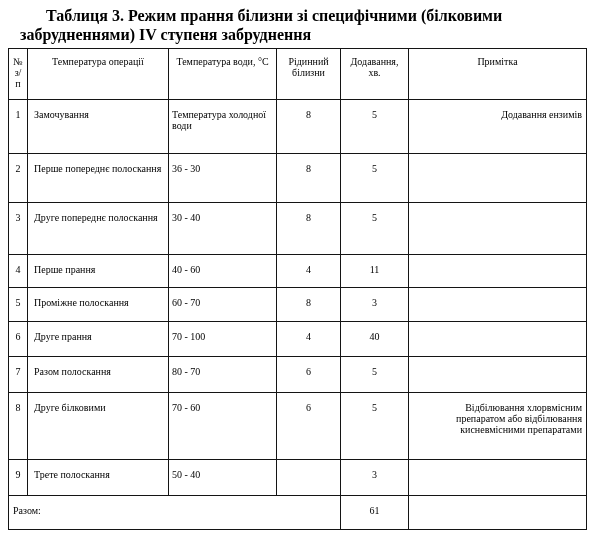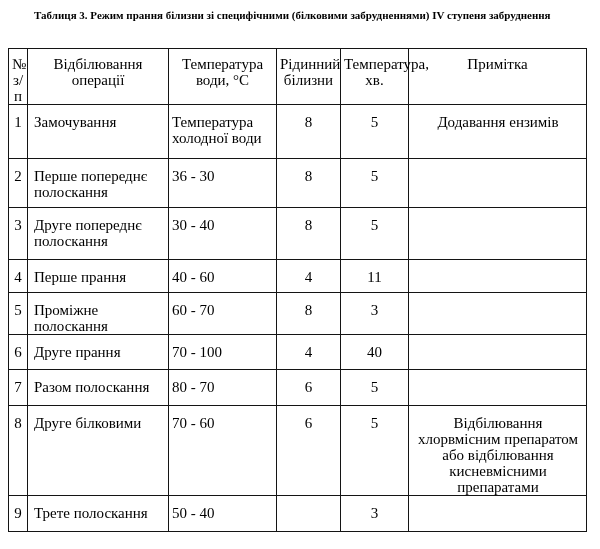--- a/index.html
+++ b/index.html
@@ -15,41 +15,41 @@
     overflow: hidden;
   }
   .page {
     position: relative;
     width: 600px;
     height: 549px;
     box-sizing: border-box;
   }
   .doc-title {
     position: absolute;
-    left: 8px;
+    left: 20px;
     top: 6px;
     width: 580px;
-    font-size: 11px;
+    font-size: 16px;
     font-weight: bold;
     line-height: 19px;
     text-indent: 26px;
     text-align: left;
   }
   .tbl-wrap {
     position: absolute;
     left: 8px;
     top: 48px;
     width: 578px;
   }
   table.wash-table {
     border-collapse: collapse;
     width: 578px;
     table-layout: fixed;
-    font-size: 15px;
-    line-height: 16px;
+    font-size: 10px;
+    line-height: 11px;
   }
   table.wash-table td,
   table.wash-table th {
     border: 1px solid #141414;
     padding: 0;
     font-weight: normal;
     vertical-align: top;
     background: #ffffff;
   }
   
@@ -72,21 +72,21 @@
   td.num      { text-align: center; }
   td.num .cell      { padding: 9px 2px 0 2px; }
   td.op       { text-align: left; }
   td.op .cell       { padding: 9px 0 0 6px; }
   td.temp     { text-align: left; }
   td.temp .cell     { padding: 9px 3px 0 3px; }
   td.mod      { text-align: center; }
   td.mod .cell      { padding: 9px 2px 0 2px; }
   td.dur      { text-align: center; }
   td.dur .cell      { padding: 9px 2px 0 2px; }
-  td.note     { text-align: center; }
+  td.note     { text-align: right; }
   td.note .cell     { padding: 9px 4px 0 5px; }
 
   tr.r1 td { height: 53px; }
   tr.r2 td { height: 48px; }
   tr.r3 td { height: 51px; }
   tr.r4 td { height: 32px; }
   tr.r5 td { height: 33px; }
   tr.r6 td { height: 34px; }
   tr.r7 td { height: 35px; }
   tr.r8 td { height: 66px; }
@@ -114,30 +114,30 @@
         <col class="c-mod">
         <col class="c-dur">
         <col class="c-note">
       </colgroup>
       <thead>
         <tr>
           <td>
             <div class="hcell">№ з/п</div>
           </td>
           <td>
-            <div class="hcell">Відбілювання операції</div>
+            <div class="hcell">Температура операції</div>
           </td>
           <td>
             <div class="hcell">Температура води, °C</div>
           </td>
           <td>
             <div class="hcell">Рідинний білизни</div>
           </td>
           <td>
-            <div class="hcell">Температура, хв.</div>
+            <div class="hcell">Додавання, хв.</div>
           </td>
           <td>
             <div class="hcell">Примітка</div>
           </td>
         </tr>
       </thead>
       <tbody>
 
         <tr class="r1">
           <td class="num">
@@ -321,17 +321,28 @@
               <div class="cell"></div>
             </td>
           <td class="dur">
               <div class="cell">3</div>
             </td>
           <td class="note">
               <div class="cell"></div>
             </td>
         </tr>
 
+        <tr class="total">
+          <td class="total-label" colspan="4">
+              <div class="cell">Разом:</div>
+            </td>
+          <td class="total-value">
+              <div class="cell">61</div>
+            </td>
+          <td class="note">
+              <div class="cell"></div>
+            </td>
+        </tr>
 
       </tbody>
     </table>
   </div>
 </div>
 
 </body></html>

